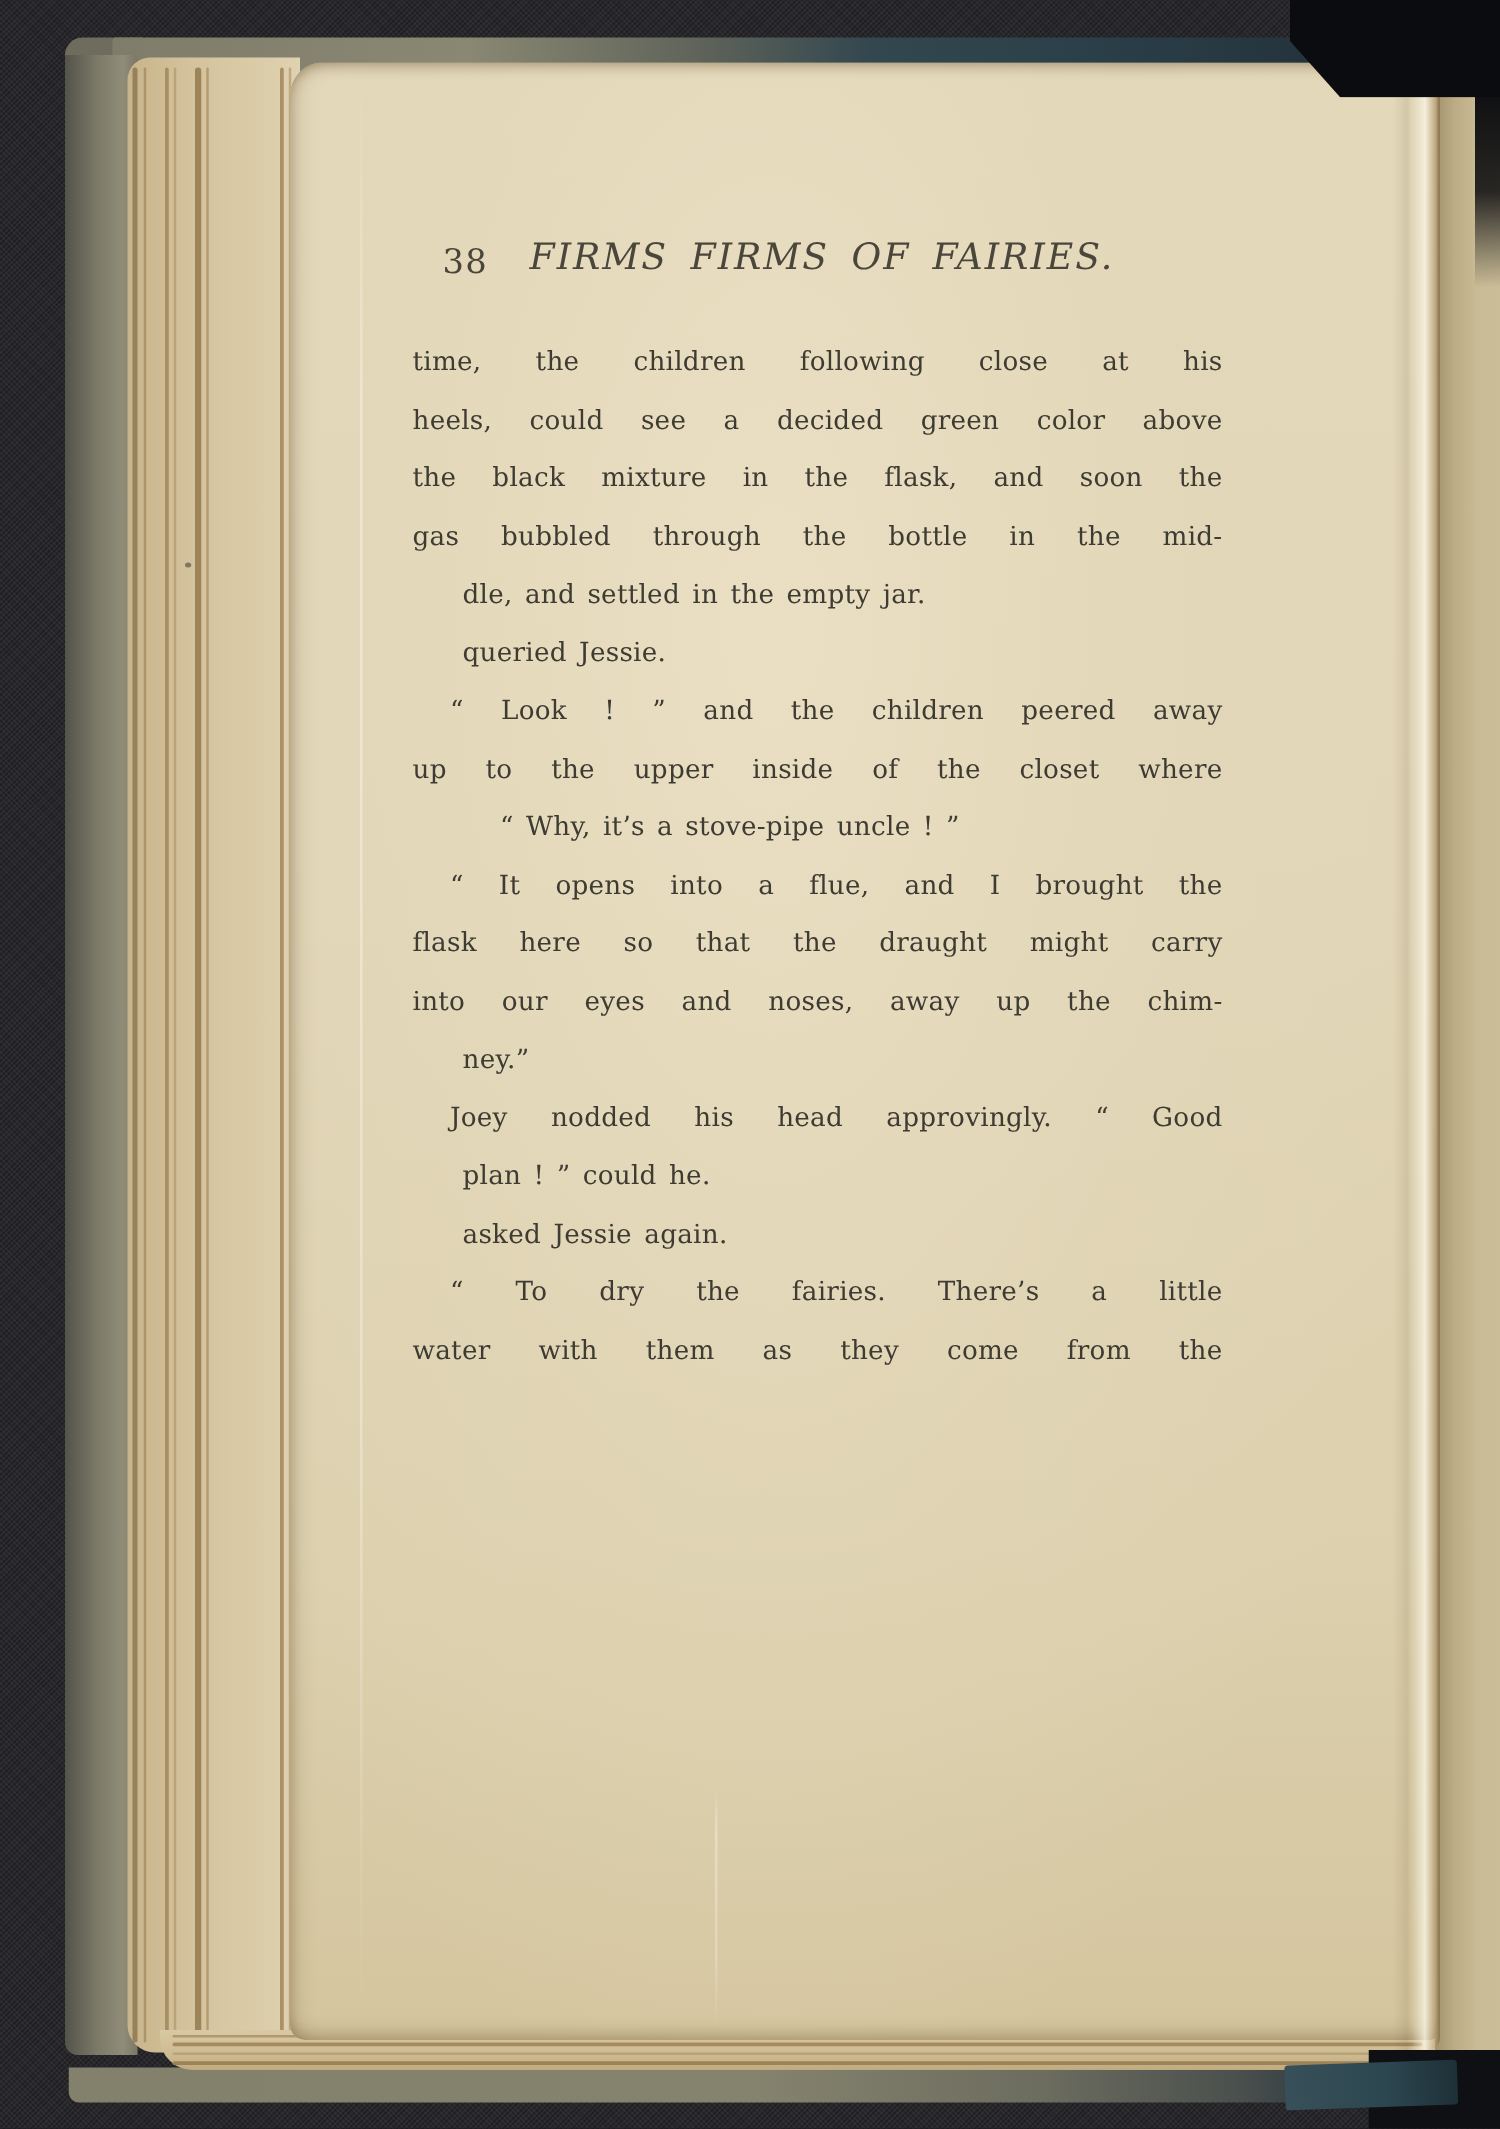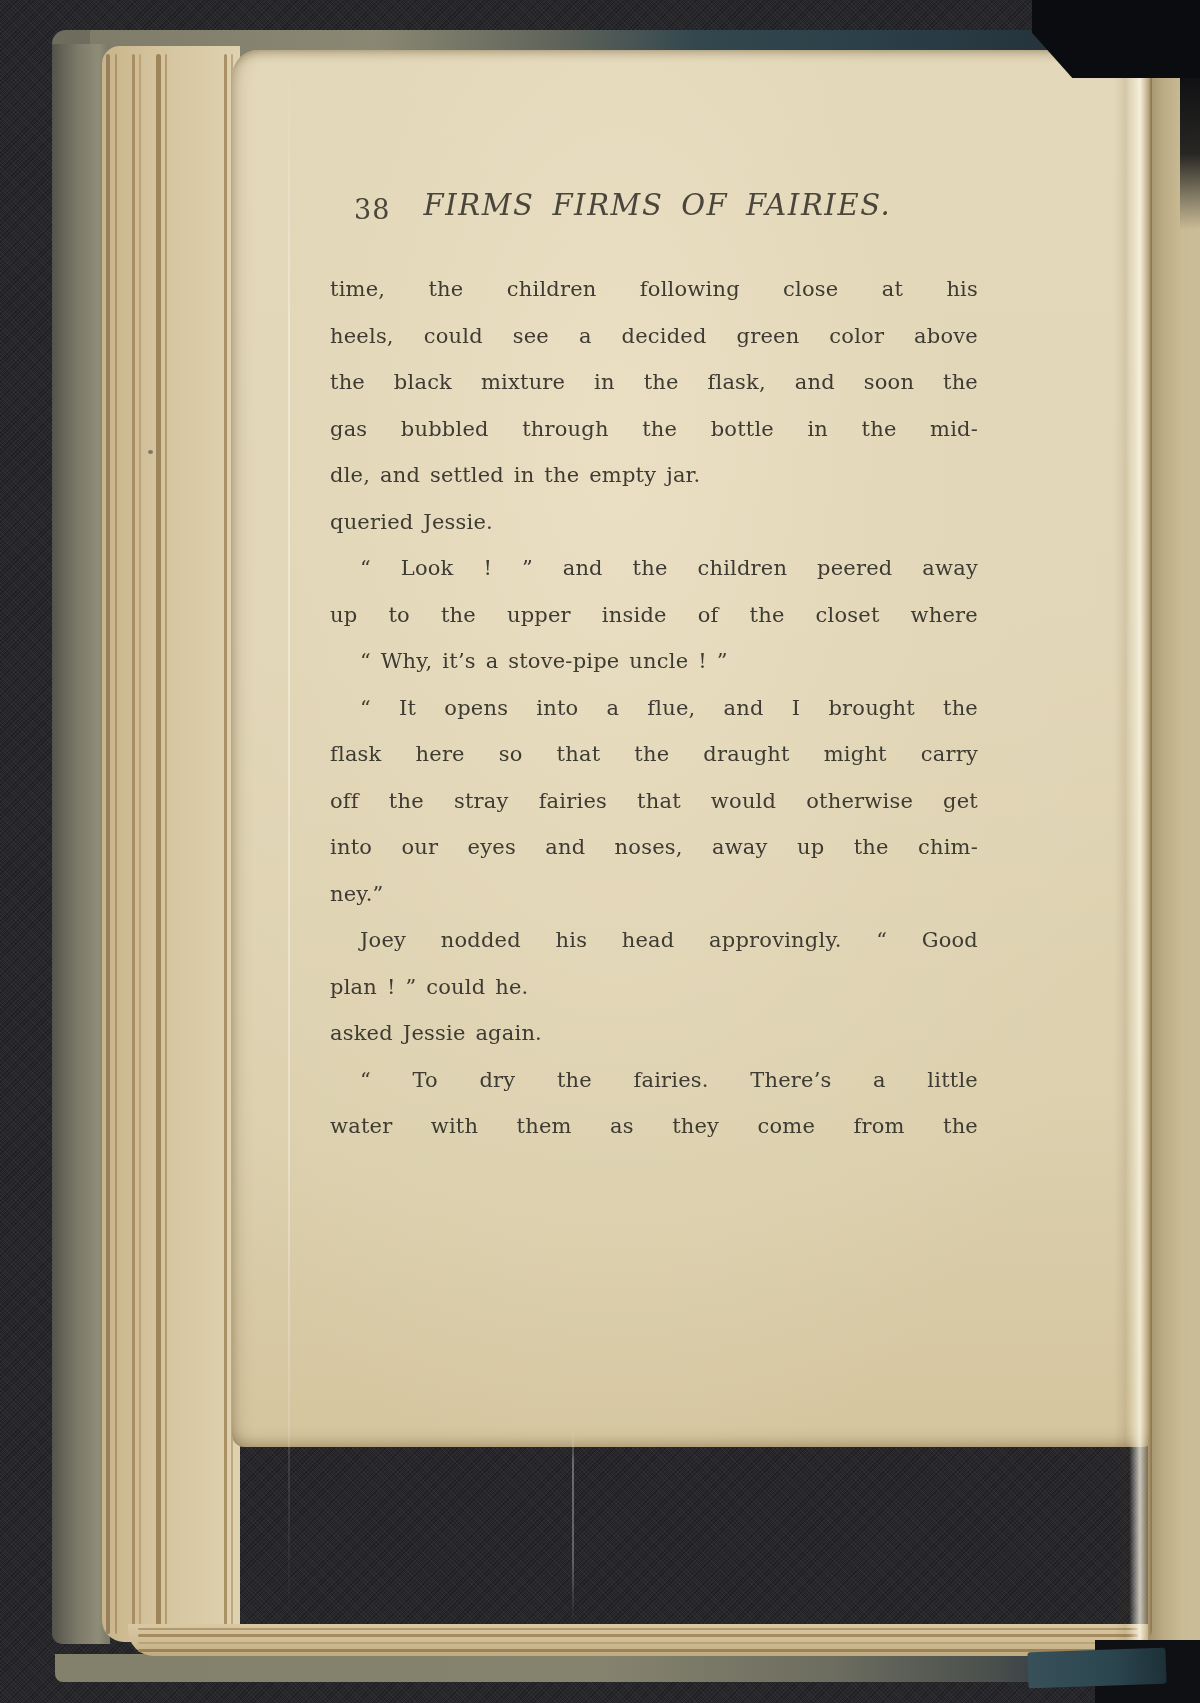--- a/index.html
+++ b/index.html
@@ -46,21 +46,21 @@
   .stack-line-h{left:10px;width:calc(100% - 20px);border-radius:3px;}
 
   
   .facing-page{
     left:1148px;top:56px;width:52px;height:1598px;
     background:linear-gradient(to right,#a3916b 0%,#bcac85 30%,#c9bb95 65%,#cbbd98 100%);
   }
 
   
   .main-page{
-    left:232px;top:50px;width:918px;height:1397px;
+    left:232px;top:50px;width:918px;height:1582px;
     background:
       radial-gradient(ellipse at 42% 28%, rgba(235,224,196,0.9) 0%, rgba(226,215,184,0.55) 45%, rgba(0,0,0,0) 75%),
       linear-gradient(to bottom,#e3d8ba 0%,#e1d6b7 40%,#dcd0ae 75%,#d4c59e 100%);
     border-radius:26px 16px 6px 12px;
     box-shadow:
       inset 0 8px 12px -8px rgba(95,72,38,0.55),
       inset 12px 0 20px -14px rgba(95,72,38,0.5),
       inset -16px 0 26px -16px rgba(80,58,26,0.38),
       inset 0 -12px 18px -12px rgba(95,72,38,0.45);
   }
@@ -88,21 +88,21 @@
   
   .page-head{position:absolute;left:98px;top:138px;width:655px;height:40px;color:#4a463c;}
   .page-num{position:absolute;left:24px;top:6px;font-size:27px;letter-spacing:1px;}
   .head-title{position:absolute;left:0;right:0;top:0;text-align:center;font-style:italic;font-size:29px;letter-spacing:1.6px;word-spacing:7px;white-space:nowrap;}
   .body-block{position:absolute;left:98px;top:216px;width:648px;color:#3e3b33;}
   .line{
     font-size:21px;line-height:46.5px;height:46.5px;white-space:nowrap;
     text-align:justify;letter-spacing:0.2px;
   }
   .line.justify{white-space:normal;text-align-last:justify;}
-  .line.left{text-align:right;text-align-last:left;white-space:nowrap;word-spacing:3px;}
+  .line.left{text-align:right;text-align-last:left;white-space:nowrap;word-spacing:3px;margin-left:40px;}
   .line.indent{text-indent:30px;}
 </style>
 </head>
 <body>
 
 <div class="scene">
 
   <div class="abs cover-corner"></div>
   <div class="abs cover-top"></div>
   <div class="abs cover-left"></div>
@@ -141,21 +141,20 @@
         <div class="line justify">heels, could see a decided green color above</div>
         <div class="line justify">the black mixture in the flask, and soon the</div>
         <div class="line justify">gas bubbled through the bottle in the mid-</div>
         <div class="line left">dle, and settled in the empty jar.</div>
         <div class="line left">queried Jessie.</div>
         <div class="line indent justify">“ Look ! ” and the children peered away</div>
         <div class="line justify">up to the upper inside of the closet where</div>
         <div class="line indent left">“ Why, it’s a stove-pipe uncle ! ”</div>
         <div class="line indent justify">“ It opens into a flue, and I brought the</div>
         <div class="line justify">flask here so that the draught might carry</div>
-        <div class="line justify">off the stray fairies that would otherwise get</div>
         <div class="line justify">into our eyes and noses, away up the chim-</div>
         <div class="line left">ney.”</div>
         <div class="line indent justify">Joey nodded his head approvingly.  “ Good</div>
         <div class="line left">plan ! ”  could he.</div>
         <div class="line left">asked Jessie again.</div>
         <div class="line indent justify">“ To dry the fairies.   There’s a little</div>
         <div class="line justify">water with them as they come from the</div>
       </div>
   </div>
 

